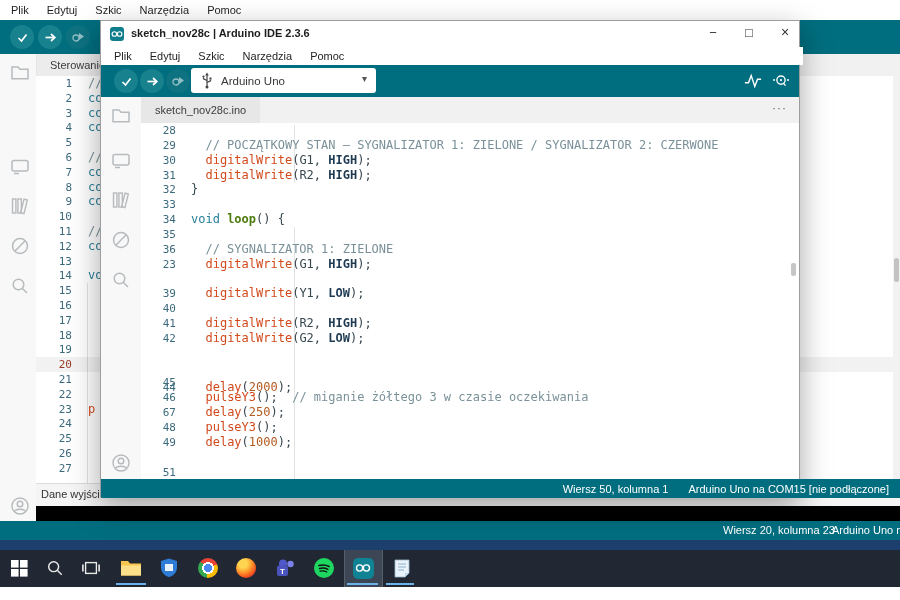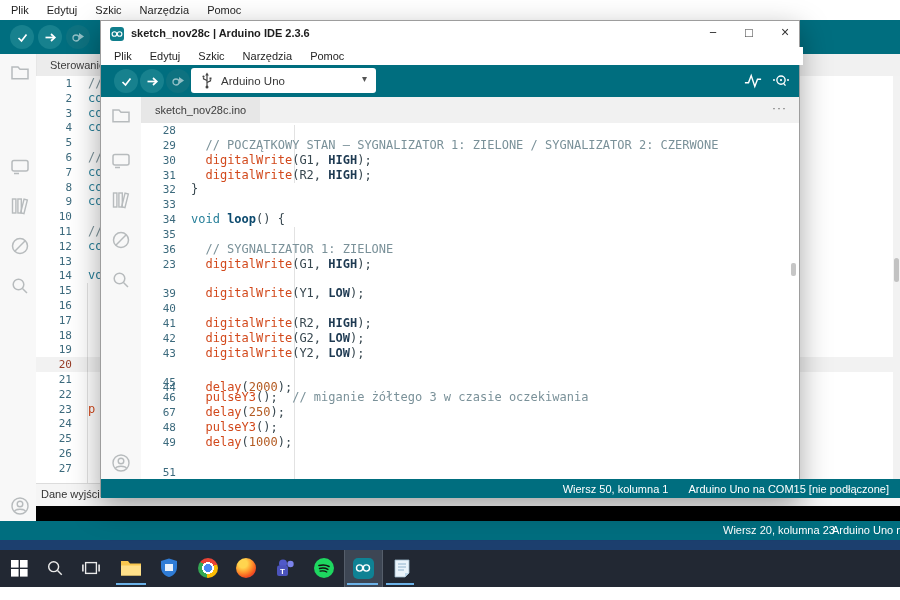--- a/index.html
+++ b/index.html
@@ -24,21 +24,21 @@
   .ed-line{position:absolute;left:0;right:0;height:15px;line-height:15px;white-space:pre;}
   .ed-line .ln{position:absolute;left:0;text-align:right;color:#3c6a7d;font-size:11px;}
   .ed-line.current .ln{color:#963b26;}
   .ed-line .code{position:absolute;top:0;white-space:pre;}
   .tok-c{color:#7a9199;}
   .tok-k{color:#267f99;}
   .tok-o{color:#d2491c;}
   .tok-t{color:#37474f;}
   .tok-d{color:#1e3a52;font-weight:bold;}
   .tok-n{color:#b35a21;}
-  .tok-m{color:#0c4a6e;font-weight:bold;}
+  .tok-m{color:#4d7c0f;font-weight:bold;}
   .cursor{position:absolute;width:1.5px;height:13px;top:1px;background:#333;}
   .guide{position:absolute;width:1px;background:#e2e2e2;}
   .rowhl{position:absolute;left:0;right:0;height:15px;background:rgba(0,0,0,0.05);}
 
   
   .taskbar{background:#222833;}
   .tkicon{position:absolute;top:7px;width:22px;height:22px;display:flex;align-items:center;justify-content:center;}
   .tk-underline{position:absolute;bottom:2px;height:2px;background:#6cb2e8;}
   .tk-activebox{position:absolute;top:0;bottom:0;background:#3d4654;border-left:1px solid #555e6b;border-right:1px solid #555e6b;}
 </style>
@@ -297,21 +297,20 @@
         <div class="ed-line" style="top: 59.4px;"><span class="ln" style="width: 35px;">32</span><span class="code" style="left: 50px;"><span class="tok-t">}</span></span></div>
         <div class="ed-line" style="top: 74.25px;"><span class="ln" style="width: 35px;">33</span><span class="code" style="left: 50px;"></span></div>
         <div class="ed-line" style="top: 89.1px;"><span class="ln" style="width: 35px;">34</span><span class="code" style="left: 50px;"><span class="tok-k">void</span><span class="tok-t"> </span><span class="tok-m">loop</span><span class="tok-t">() {</span></span></div>
         <div class="ed-line" style="top: 103.95px;"><span class="ln" style="width: 35px;">35</span><span class="code" style="left: 50px;"></span></div>
         <div class="ed-line" style="top: 118.8px;"><span class="ln" style="width: 35px;">36</span><span class="code" style="left: 50px;"><span class="tok-c">  // SYGNALIZATOR 1: ZIELONE</span></span></div>
         <div class="ed-line" style="top: 133.65px;"><span class="ln" style="width: 35px;">23</span><span class="code" style="left: 50px;"><span class="tok-t">  </span><span class="tok-o">digitalWrite</span><span class="tok-t">(G1, </span><span class="tok-d">HIGH</span><span class="tok-t">);</span></span></div>
         <div class="ed-line" style="top: 163.35px;"><span class="ln" style="width: 35px;">39</span><span class="code" style="left: 50px;"><span class="tok-t">  </span><span class="tok-o">digitalWrite</span><span class="tok-t">(Y1, </span><span class="tok-d">LOW</span><span class="tok-t">);</span></span></div>
         <div class="ed-line" style="top: 178.2px;"><span class="ln" style="width: 35px;">40</span><span class="code" style="left: 50px;"></span></div>
         <div class="ed-line" style="top: 193.05px;"><span class="ln" style="width: 35px;">41</span><span class="code" style="left: 50px;"><span class="tok-t">  </span><span class="tok-o">digitalWrite</span><span class="tok-t">(R2, </span><span class="tok-d">HIGH</span><span class="tok-t">);</span></span></div>
         <div class="ed-line" style="top: 207.9px;"><span class="ln" style="width: 35px;">42</span><span class="code" style="left: 50px;"><span class="tok-t">  </span><span class="tok-o">digitalWrite</span><span class="tok-t">(G2, </span><span class="tok-d">LOW</span><span class="tok-t">);</span></span></div>
-        <div class="ed-line" style="top: 222.75px;"><span class="ln" style="width: 35px;">43</span><span class="code" style="left: 50px;"><span class="tok-t">  </span><span class="tok-o">digitalWrite</span><span class="tok-t">(Y2, </span><span class="tok-d">LOW</span><span class="tok-t">);</span></span></div>
         <div class="ed-line" style="top: 239px; margin-top: 18px;"><span class="ln" style="width: 35px;">44</span><span class="code" style="left: 50px;"><span class="tok-t">  </span><span class="tok-o">delay</span><span class="tok-t">(</span><span class="tok-n">2000</span><span class="tok-t">);</span></span></div>
         <div class="ed-line" style="top: 252.45px;"><span class="ln" style="width: 35px;">45</span><span class="code" style="left: 50px;"></span></div>
         <div class="ed-line" style="top: 267.3px;"><span class="ln" style="width: 35px;">46</span><span class="code" style="left: 50px;"><span class="tok-t">  </span><span class="tok-o">pulseY3</span><span class="tok-t">();  </span><span class="tok-c">// miganie żółtego 3 w czasie oczekiwania</span></span></div>
         <div class="ed-line" style="top: 282.15px;"><span class="ln" style="width: 35px;">67</span><span class="code" style="left: 50px;"><span class="tok-t">  </span><span class="tok-o">delay</span><span class="tok-t">(</span><span class="tok-n">250</span><span class="tok-t">);</span></span></div>
         <div class="ed-line" style="top: 297px;"><span class="ln" style="width: 35px;">48</span><span class="code" style="left: 50px;"><span class="tok-t">  </span><span class="tok-o">pulseY3</span><span class="tok-t">();</span></span></div>
         <div class="ed-line" style="top: 311.85px;"><span class="ln" style="width: 35px;">49</span><span class="code" style="left: 50px;"><span class="tok-t">  </span><span class="tok-o">delay</span><span class="tok-t">(</span><span class="tok-n">1000</span><span class="tok-t">);</span></span></div>
         <div class="ed-line" style="top: 341.55px;"><span class="ln" style="width: 35px;">51</span><span class="code" style="left: 50px;"></span></div>
       </div>
 
     <div class="abs" style="left:690px;top:242px;width:5px;height:13px;background:#c6c6c6;border-radius:2px;"></div>

